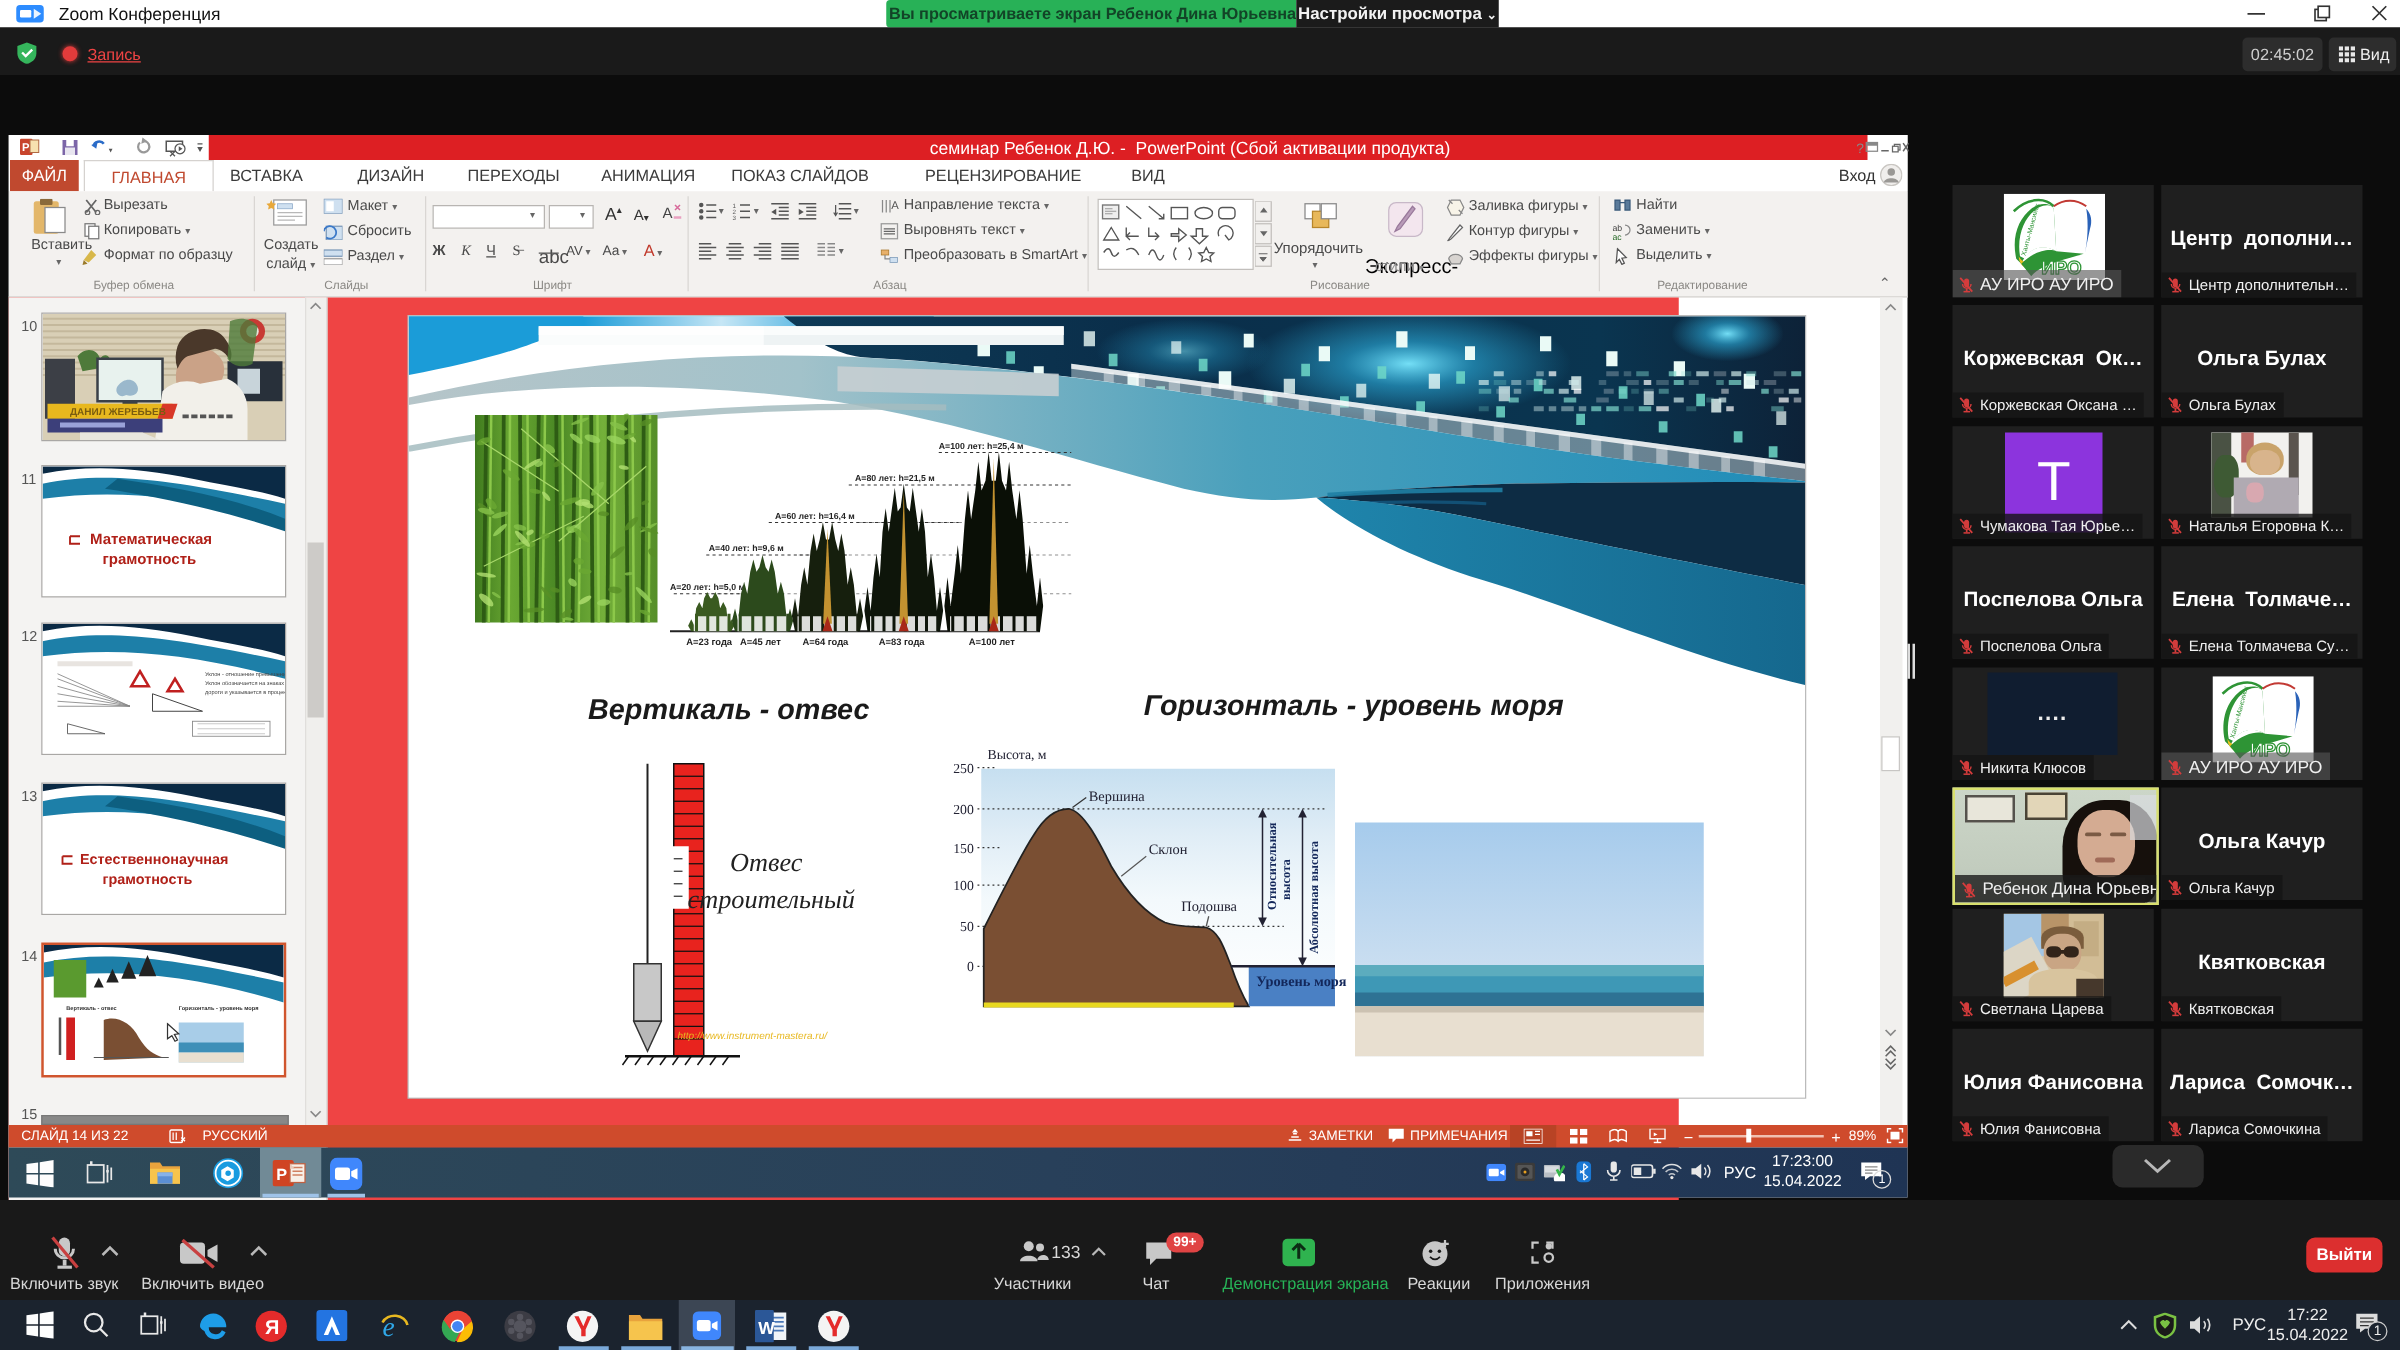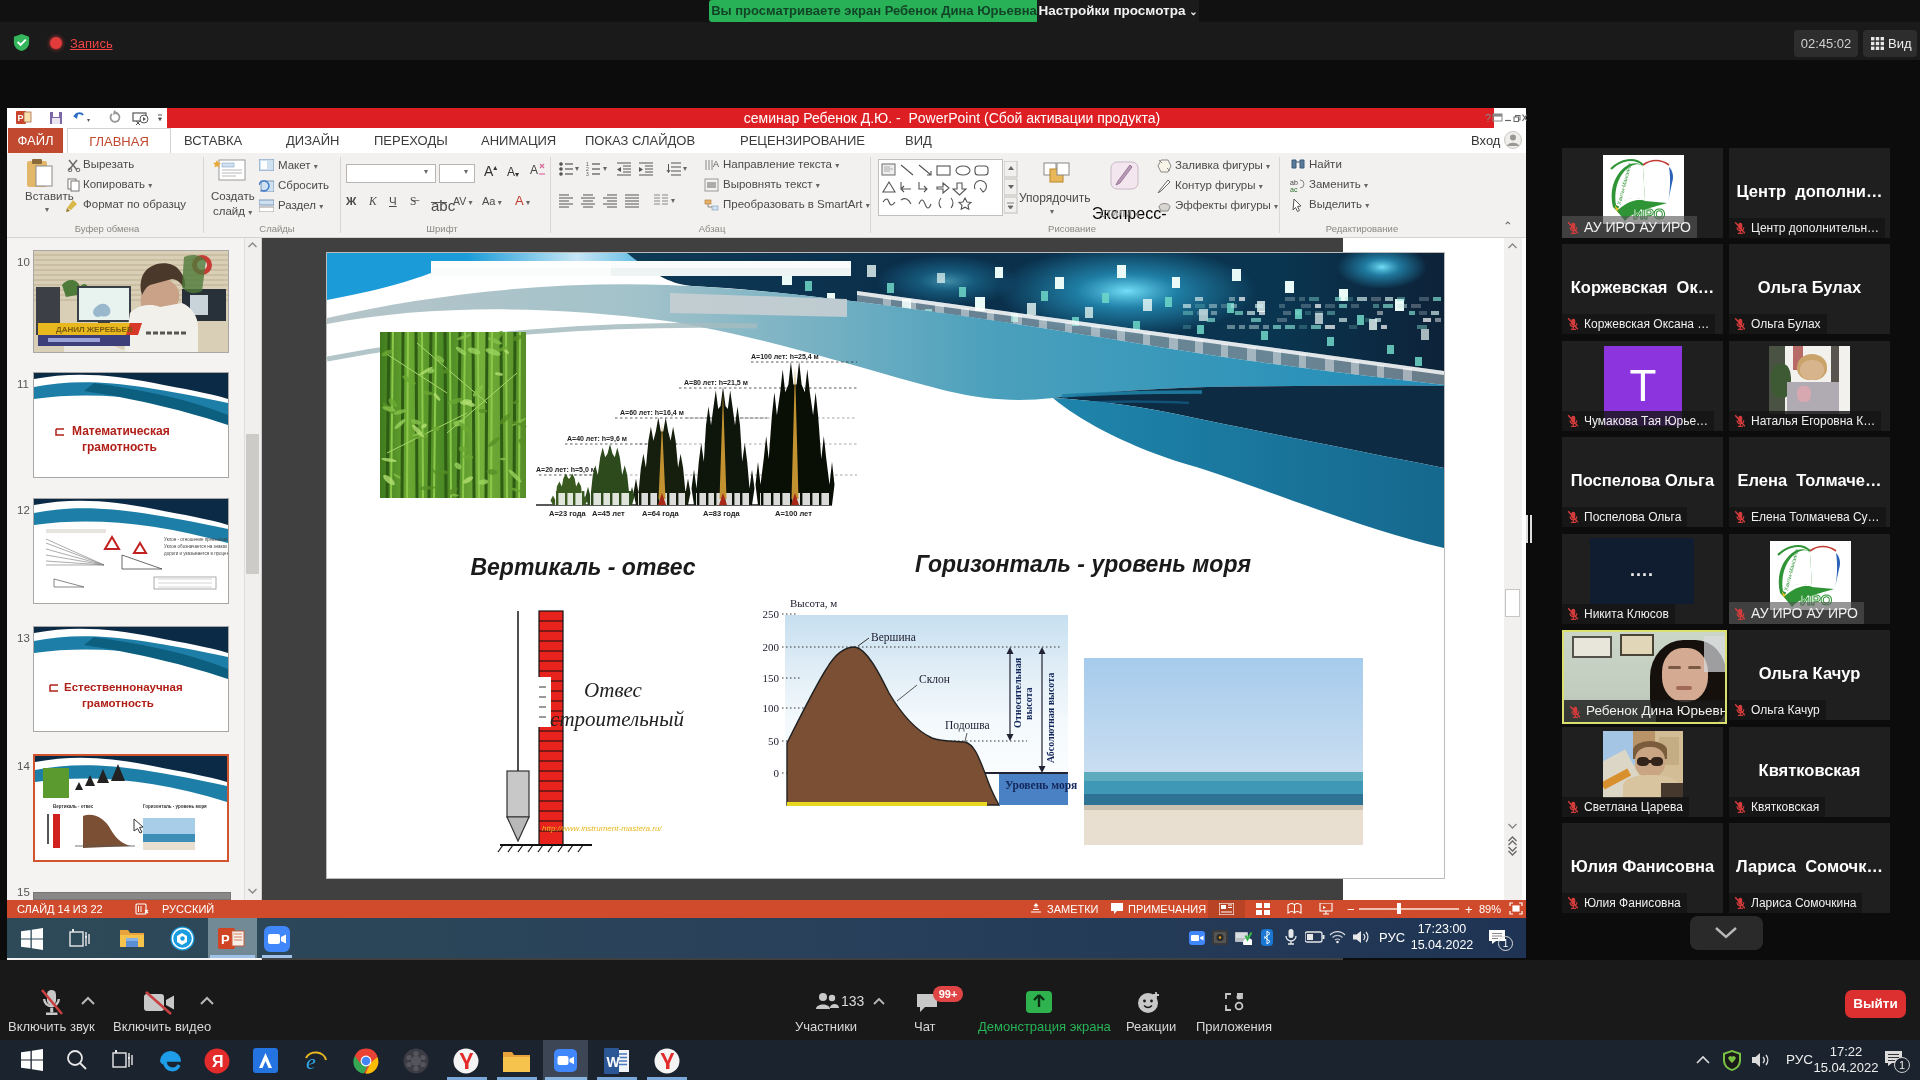--- a/index.html
+++ b/index.html
@@ -32,21 +32,21 @@
 #ptitle .ttext { position:absolute; left:380px; width:1130px; top:2px; text-align:center; color:#fff; font-size:14px; }
 
 #ptabs { left:0; top:20px; width:1519px; height:25px; background:#fff; font-size:13px; color:#3a3a3a; }
 .ptab { position:absolute; top:0; height:25px; line-height:25px; }
 
 #ribbon { left:0; top:45px; width:1519px; height:85px; background:#f3f1ef; border-bottom:1px solid #d5d2cf; }
 .rlabel { position:absolute; bottom:3px; font-size:9.5px; color:#8a8884; text-align:center; }
 .rsep { position:absolute; top:4px; bottom:4px; width:1px; background:#d9d6d3; }
 .rtxt { position:absolute; font-size:11.5px; color:#4a4a4a; }
 
-#pbody { left:0; top:130px; width:1336px; height:726px; background:#404040; }
+#pbody { left:0; top:130px; width:1336px; height:726px; background:#ef4444; }
 
 #thumbs { position:absolute; left:0; top:0; width:255px; height:726px; background:#f4f3f2; border-right:1px solid #d0cecb; }
 .tnum { position:absolute; left:10px; font-size:11.5px; color:#555; }
 .thumb { position:absolute; left:26px; width:196px; background:#fff; border:1px solid #a9a7a5; overflow:hidden; }
 
 #slidewrap { position:absolute; left:320px; top:15px; width:1117px; height:625px; background:#fff; box-shadow:0 0 0 1px #bbb; }
 
 #pstatus { left:0; top:792px; width:1519px; height:18px; background:#cf4b2c; color:#fff; font-size:11px; }
 
 #ptask { left:0; top:810px; width:1519px; height:40px; background:linear-gradient(90deg,#2e4a58 0%, #28405a 55%, #1f3454 100%); }
@@ -60,20 +60,30 @@
 
 #ztool { left:0; top:960px; width:1920px; height:80px; background:#191919; color:#d8d8d8; }
 .zlab { position:absolute; font-size:13px; color:#d8d8d8; }
 
 #vtask { left:0; top:1040px; width:1920px; height:40px; background:#1b232e; }
 </style>
 </head>
 <body>
 <div id="root">
 
+  <div id="titlebar" class="abs">
+    <div id="zcam" class="abs"></div>
+    <div class="abs ztxt">Zoom Конференция</div>
+    <svg class="abs" style="left:1790px;top:4px" width="120" height="14" viewBox="0 0 120 14">
+      <line x1="8" y1="7" x2="22" y2="7" stroke="#333" stroke-width="1.4"></line>
+      <rect x="62" y="3.5" width="9" height="9" fill="none" stroke="#333" stroke-width="1.3"></rect>
+      <rect x="64.5" y="1" width="9" height="9" fill="#fff" stroke="#333" stroke-width="1.3"></rect>
+      <path d="M108 1 L119 12 M119 1 L108 12" stroke="#333" stroke-width="1.4"></path>
+    </svg>
+  </div>
   <div id="greenbar" class="abs">Вы просматриваете экран Ребенок Дина Юрьевна</div>
   <div id="viewset" class="abs">Настройки просмотра <span style="font-size:10px">⌄</span></div>
 
   <div id="bar2" class="abs">
     <svg id="shield" class="abs" width="19" height="19" viewBox="0 0 20 20">
         <path d="M10 1 L18 4 V10 C18 15 14 18 10 19 C6 18 2 15 2 10 V4 Z" fill="#35b55c"></path>
         <path d="M6 9.5 L9 12.5 L14.5 7" stroke="#fff" stroke-width="2" fill="none"></path>
       </svg>
     <div id="recdot" class="abs"></div>
     <div id="rectxt" class="abs">Запись</div>

